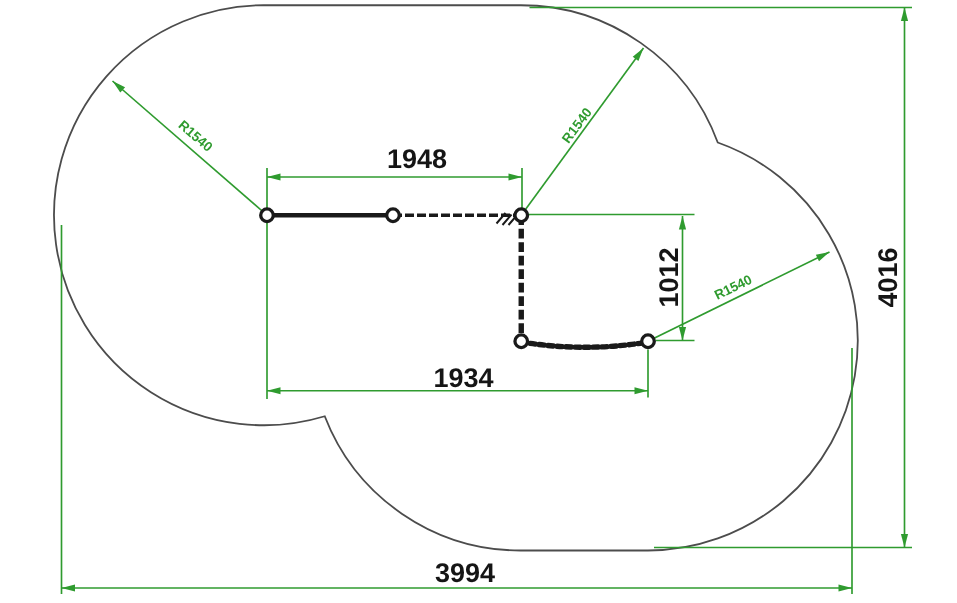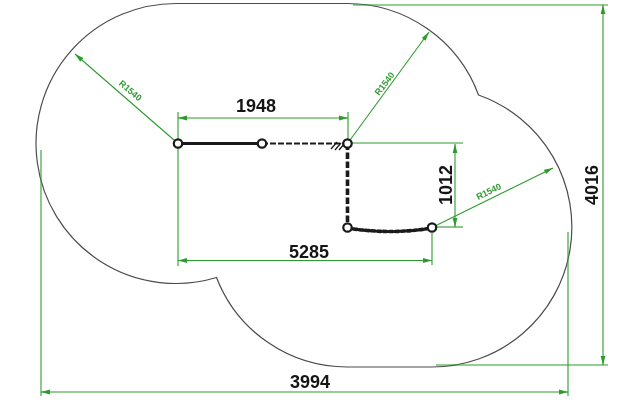--- a/index.html
+++ b/index.html
@@ -87,22 +87,22 @@
       <line class="sline" x1="347.5" y1="143.5" x2="347.5" y2="227.5" stroke-width="3.6" stroke-dasharray="6.5 2.5"></line>
       <path class="sline" d="M 347.5,228 Q 390,235 432,228" stroke-width="3.6" stroke-dasharray="3.5 2.5" stroke-linecap="round"></path>
       <circle class="post" cx="178" cy="143.5" r="4.2"></circle>
       <circle class="post" cx="262" cy="143.5" r="4.2"></circle>
       <circle class="post" cx="347.5" cy="143.5" r="4.2"></circle>
       <circle class="post" cx="347.5" cy="227.5" r="4.2"></circle>
       <circle class="post" cx="432" cy="227.5" r="4.2"></circle>
     </g>
   </svg>
 
-  <div class="dim-label" style="left:256px;top:106px;text-align:center;">1948</div>
-  <div class="dim-label" style="left:309px;top:252px;">5285</div>
+  <div class="dim-label" style="left:278px;top:106px;text-align:center;">1948</div>
+  <div class="dim-label" style="left:309px;top:252px;">1934</div>
   <div class="dim-label" style="left:310px;top:382px;">3994</div>
   <div class="dim-label vert" style="left:446px;top:185px;">1012</div>
   <div class="dim-label vert" style="left:592px;top:185px;">4016</div>
 
   <div class="r-label" style="left:130px;top:91px;transform:translate(-50%,-50%) rotate(40.5deg);">R1540</div>
   <div class="r-label" style="left:385px;top:84px;transform:translate(-50%,-50%) rotate(-53deg);">R1540</div>
   <div class="r-label" style="left:489px;top:192px;transform:translate(-50%,-50%) rotate(-26deg);">R1540</div>
 
 </div>
 

